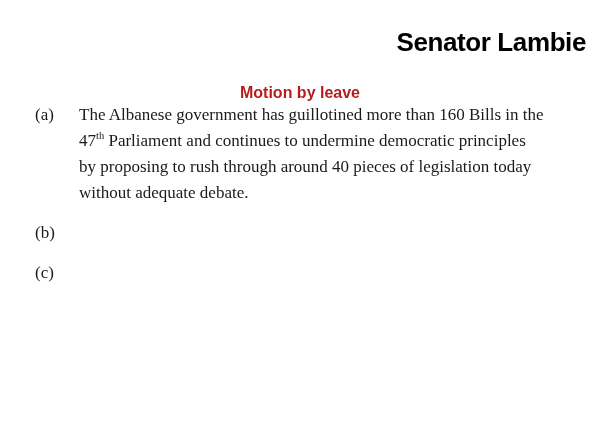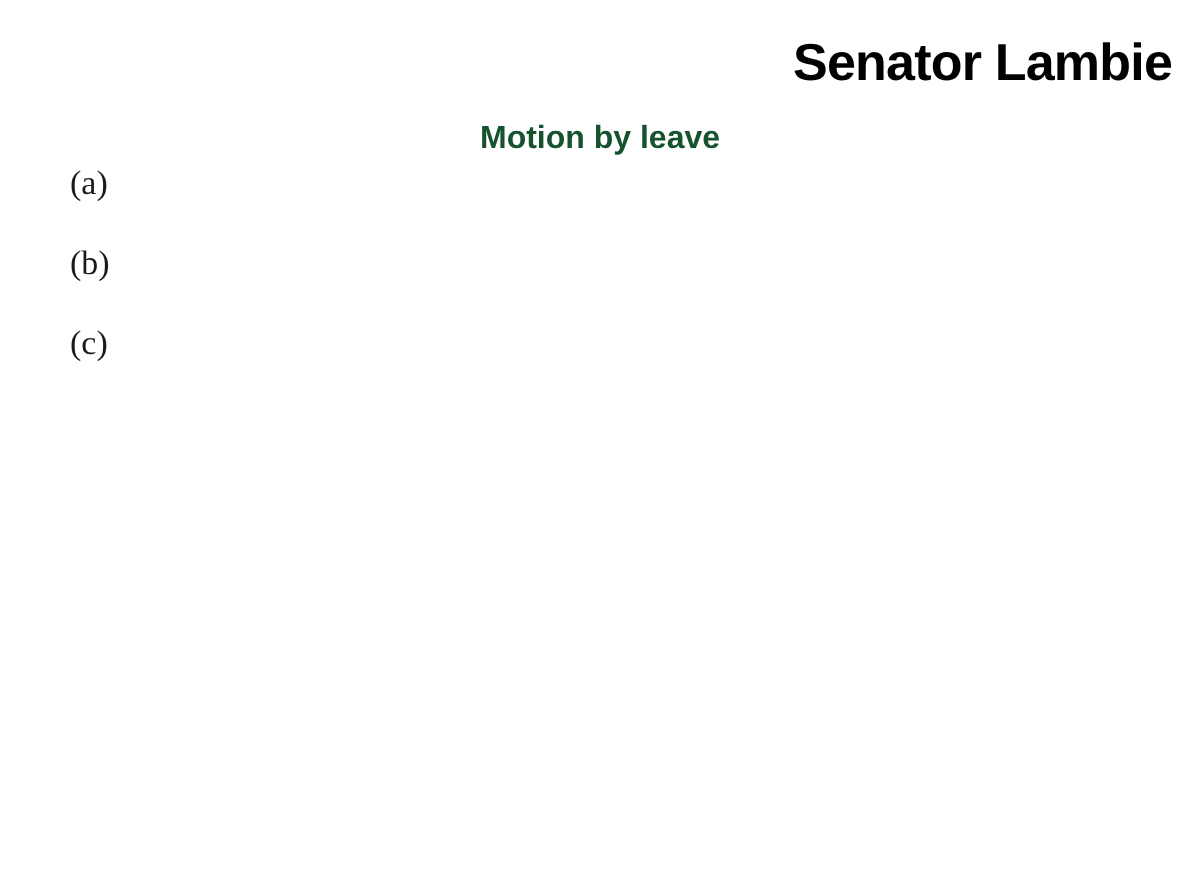--- a/index.html
+++ b/index.html
@@ -5,45 +5,45 @@
   html, body {
     margin: 0;
     padding: 0;
     background: #ffffff;
   }
   .page {
     position: relative;
     width: 600px;
     height: 441px;
     box-sizing: border-box;
-    padding-top: 16px;
+    padding-top: 27px;
     background: #ffffff;
     color: #1a1a1a;
     font-family: "Liberation Serif", serif;
     overflow: hidden;
   }
   .doc-title {
     margin: 0;
     padding-right: 14px;
     text-align: right;
     font-family: "Liberation Sans", sans-serif;
     font-weight: 700;
     font-size: 26px;
     line-height: 30px;
     letter-spacing: -0.4px;
     color: #000000;
   }
   .doc-subtitle {
-    margin-top: 14px;
+    margin-top: 26px;
     text-align: center;
     font-family: "Liberation Sans", sans-serif;
     font-weight: 700;
     font-size: 16px;
     line-height: 19px;
-    color: #14532d;
+    color: #b91c1c;
   }
   .motion-intro {
     margin: 51px 0 0 11px;
     font-size: 17px;
     line-height: 26px;
     color: #1a1a1a;
   }
   .motion-list {
     margin: 0;
   }
@@ -72,20 +72,21 @@
 </style>
 </head>
 <body>
 
 <div class="page">
   <h1 class="doc-title">Senator Lambie</h1>
   <div class="doc-subtitle">Motion by leave</div>
   <div class="motion-list">
       <div class="motion-item">
         <span class="item-label">(a)</span>
+        <span class="item-text">The Albanese government has guillotined more than 160 Bills in the<br>47<sup>th</sup> Parliament and continues to undermine democratic principles<br>by proposing to rush through around 40 pieces of legislation today<br>without adequate debate.</span>
       </div>
       <div class="motion-item">
         <span class="item-label">(b)</span>
       </div>
       <div class="motion-item">
         <span class="item-label">(c)</span>
       </div>
     </div>
 </div>
 

